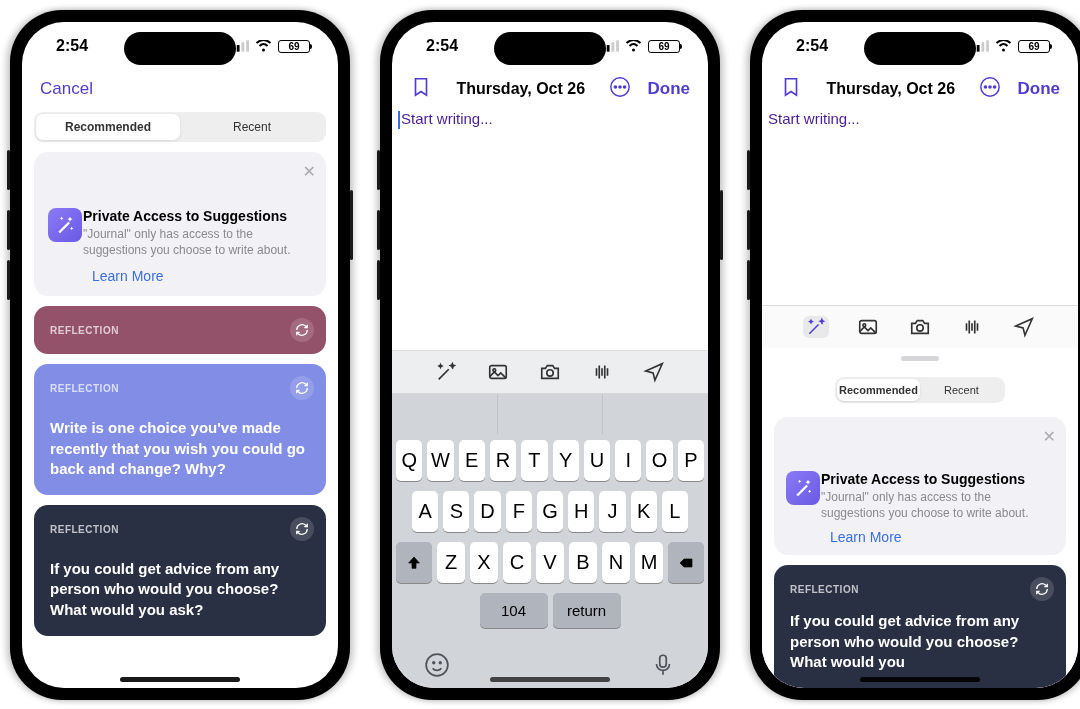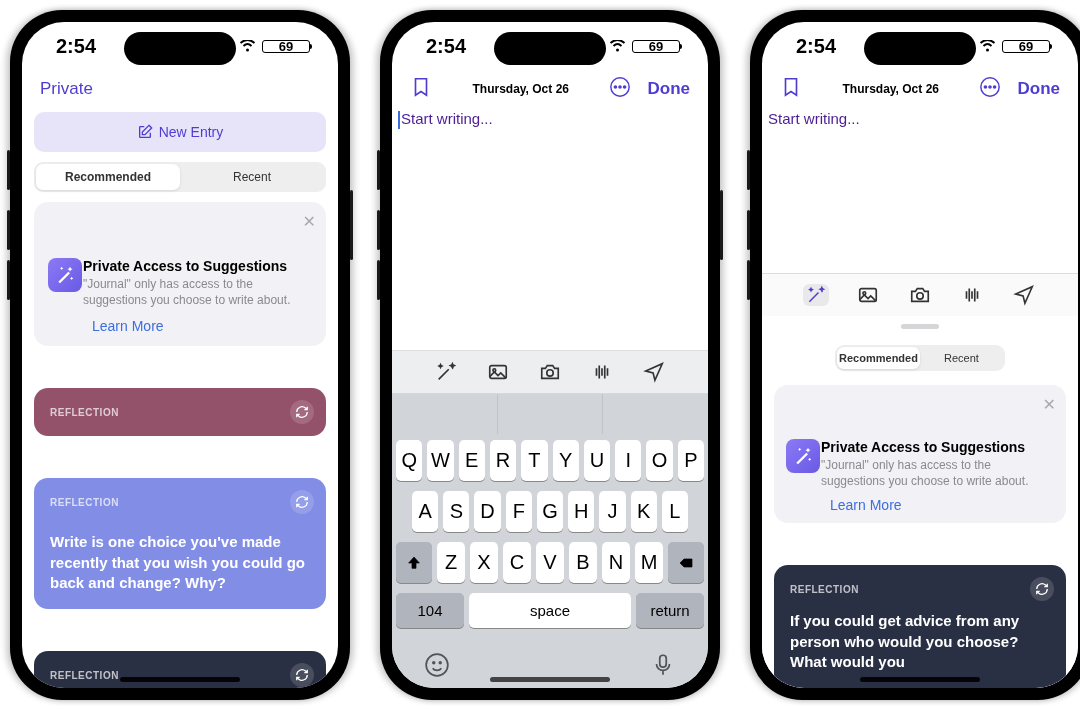--- a/index.html
+++ b/index.html
@@ -13,30 +13,30 @@
     }
     .phone::before, .phone::after { content:""; position:absolute; background:#1a1a1a; border-radius:3px;}
     .phone.left::before { right:-3px; top:180px; width:3px; height:70px;}
     .phone.left::after  { left:-3px; top:140px; width:3px; height:40px; box-shadow: 0 60px #1a1a1a, 0 110px #1a1a1a;}
     .phone.mid::before, .phone.right::before { left:-3px; top:140px; width:3px; height:40px; box-shadow: 0 60px #1a1a1a, 0 110px #1a1a1a;}
     .phone.mid::after, .phone.right::after { right:-3px; top:180px; width:3px; height:70px;}
 
     .screen { width:100%; height:100%; background:#fff; border-radius:42px; overflow:hidden; position:relative; display:flex; flex-direction:column;}
 
     .statusbar { height:48px; display:flex; align-items:center; justify-content:space-between; padding:0 28px 0 34px; color:#000; position:relative;}
-    .statusbar .time { font-weight:600; font-size:20px;}
+    .statusbar .time { font-weight:600; font-size:16px;}
     .island { position:absolute; top:10px; left:50%; transform:translateX(-50%); width:112px; height:33px; background:#000; border-radius:20px;}
     .sb-icons { display:flex; gap:6px; align-items:center; font-size:13px;}
     .sb-icons svg { width:17px; height:12px;}
-    .batt { border:1px solid #000; border-radius:3px; width:48px; height:13px; position:relative; display:flex; align-items:center; justify-content:center; font-size:13px; font-weight:600;}
+    .batt { border:1px solid #000; border-radius:3px; width:32px; height:13px; position:relative; display:flex; align-items:center; justify-content:center; font-size:10px; font-weight:600;}
     .batt::after{content:""; position:absolute; right:-3px; top:3px; width:2px; height:5px; background:#000; border-radius:0 2px 2px 0;}
 
     .navbar { display:flex; align-items:center; justify-content:space-between; padding:6px 18px 4px; min-height:36px;}
     .nav-link { color:#4f3dd1; font-size:17px; }
-    .nav-title { font-weight:600; font-size:12px;}
+    .nav-title { font-weight:600; font-size:16px;}
     .nav-side { display:flex; align-items:center; gap:16px;}
     .icon-btn svg { width:22px; height:22px; stroke:#4f3dd1; fill:none; stroke-width:1.8;}
     .dots-btn svg { width:22px; height:22px; stroke:#4f3dd1; fill:none; stroke-width:1.6;}
 
     .content { flex:1; overflow:hidden; padding:6px 12px 0; display:flex; flex-direction:column; gap:10px;}
 
     .newentry { background:#e7e4fa; border-radius:10px; padding:12px; display:flex; justify-content:center; align-items:center; gap:6px; color:#4f3dd1; font-size:14px; font-weight:500;}
     .newentry svg{width:16px;height:16px;stroke:#4f3dd1;fill:none;stroke-width:2;}
 
     .section-title { font-weight:700; font-size:15px; padding:2px 2px;}
@@ -48,21 +48,21 @@
 
     .card { background:#f2f1f6; border-radius:14px; padding:12px 14px; position:relative;}
     .card .close{position:absolute; top:10px; right:10px; color:#aaa; font-size:16px;}
     .card .hdr { display:flex; gap:1px;margin-top:44px;}
     .appicon { width:34px; height:34px; border-radius:8px; background:linear-gradient(135deg,#8b7af5,#6a5ae5); display:flex; align-items:center; justify-content:center; flex-shrink:0;}
     .appicon svg{width:20px;height:20px;fill:#fff;}
     .card-title{font-weight:600; font-size:14px; margin-bottom:2px;}
     .card-sub{font-size:12px; color:#8a8a8e; line-height:1.35;}
     .learn{color:#3b6fe0; font-size:14px; font-weight:500; margin-top:10px; margin-left:44px; display:block;}
 
-    .prompt{ border-radius:14px; padding:14px 16px 16px; color:#fff; position:relative;margin-top:32px;}
+    .prompt{ border-radius:14px; padding:14px 16px 16px; color:#fff; position:relative;}
     .prompt .tag{font-size:10px; font-weight:700; letter-spacing:.5px; opacity:.7; text-transform:uppercase;}
     .prompt .refresh{position:absolute; top:12px; right:12px; width:24px;height:24px; border-radius:12px; background:rgba(255,255,255,.15); display:flex;align-items:center;justify-content:center;}
     .prompt .refresh svg{width:14px;height:14px;stroke:#fff;fill:none;stroke-width:2.2;}
     .prompt .txt{font-size:15px; font-weight:600; line-height:1.35; margin-top:22px;}
     .p-maroon{background:#94516a;}
     .p-blue{background:#828ee6;}
     .p-navy{background:#2a3044;}
 
     .writing{ flex:1; padding:4px 6px;}
     .placeholder{color:#4c1d95; font-size:15px;}
@@ -123,30 +123,24 @@
           </svg>
         <svg viewBox="0 0 16 12">
             <path d="M8 10 L8 10 M4 6 Q8 2 12 6 M1 3 Q8 -3 15 3" stroke="#000" stroke-width="2" fill="none"></path>
             <circle cx="8" cy="10" r="1.5" fill="#000"></circle>
           </svg>
         <span class="batt">69</span>
       </div>
     </div>
 
     <div class="navbar">
-      <span class="nav-link">Private</span>
+      <span class="nav-link">Cancel</span>
     </div>
 
     <div class="content">
-      <div class="newentry">
-        <svg viewBox="0 0 24 24">
-            <path d="M11 4H5a1 1 0 0 0-1 1v14a1 1 0 0 0 1 1h14a1 1 0 0 0 1-1v-6M18 2l4 4-10 10H8v-4z"></path>
-          </svg>
-        <span>New Entry</span>
-      </div>
 
 
       <div class="seg">
         <div class="sel">Recommended</div>
         <div>Recent</div>
       </div>
 
       <div class="card">
         <span class="close">✕</span>
         <div class="hdr">
@@ -312,21 +306,20 @@
         <div class="key">M</div>
         <div class="key fn">
             <svg viewBox="0 0 24 24" fill="none" stroke="#000">
               <path d="M21 6H9l-6 6 6 6h12z"></path>
               <path d="M12 10l5 5m0-5l-5 5"></path>
             </svg>
           </div>
       </div>
       <div class="krow r4">
         <div class="key num">104</div>
-        <div class="key space">space</div>
         <div class="key ret">return</div>
       </div>
       <div class="kbd-footer">
         <svg viewBox="0 0 24 24">
             <circle cx="12" cy="12" r="10"></circle>
             <circle cx="9" cy="10" r=".8" fill="#50555c"></circle>
             <circle cx="15" cy="10" r=".8" fill="#50555c"></circle>
             <path d="M8 15c1 1.5 2.5 2 4 2s3-.5 4-2"></path>
           </svg>
         <svg viewBox="0 0 24 24">

